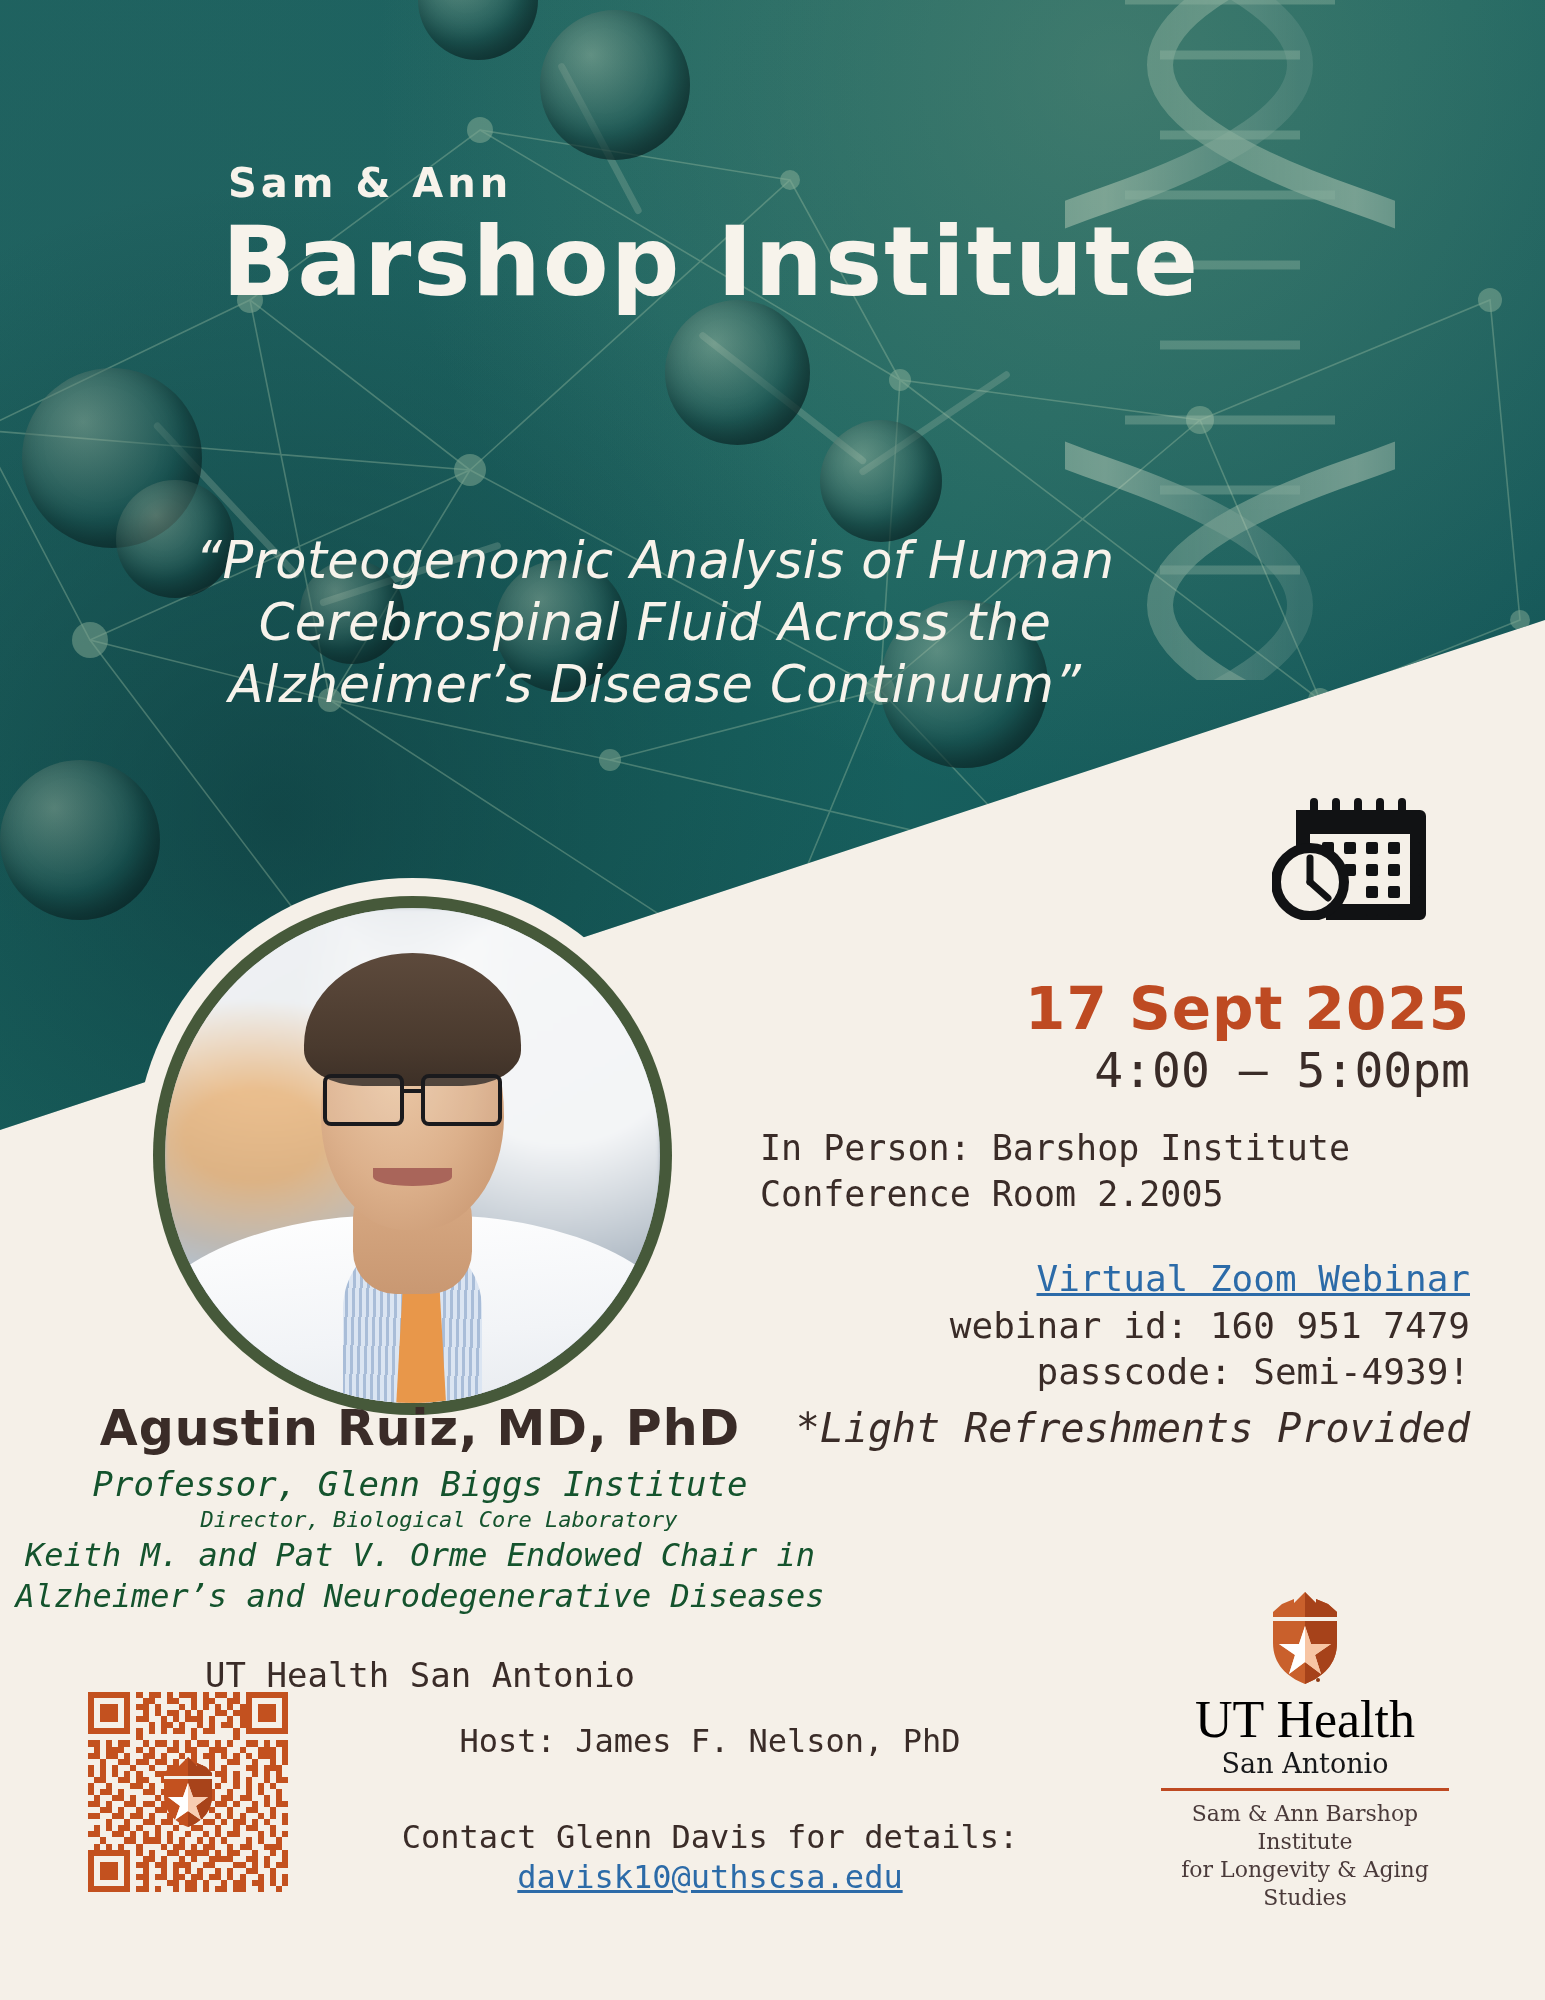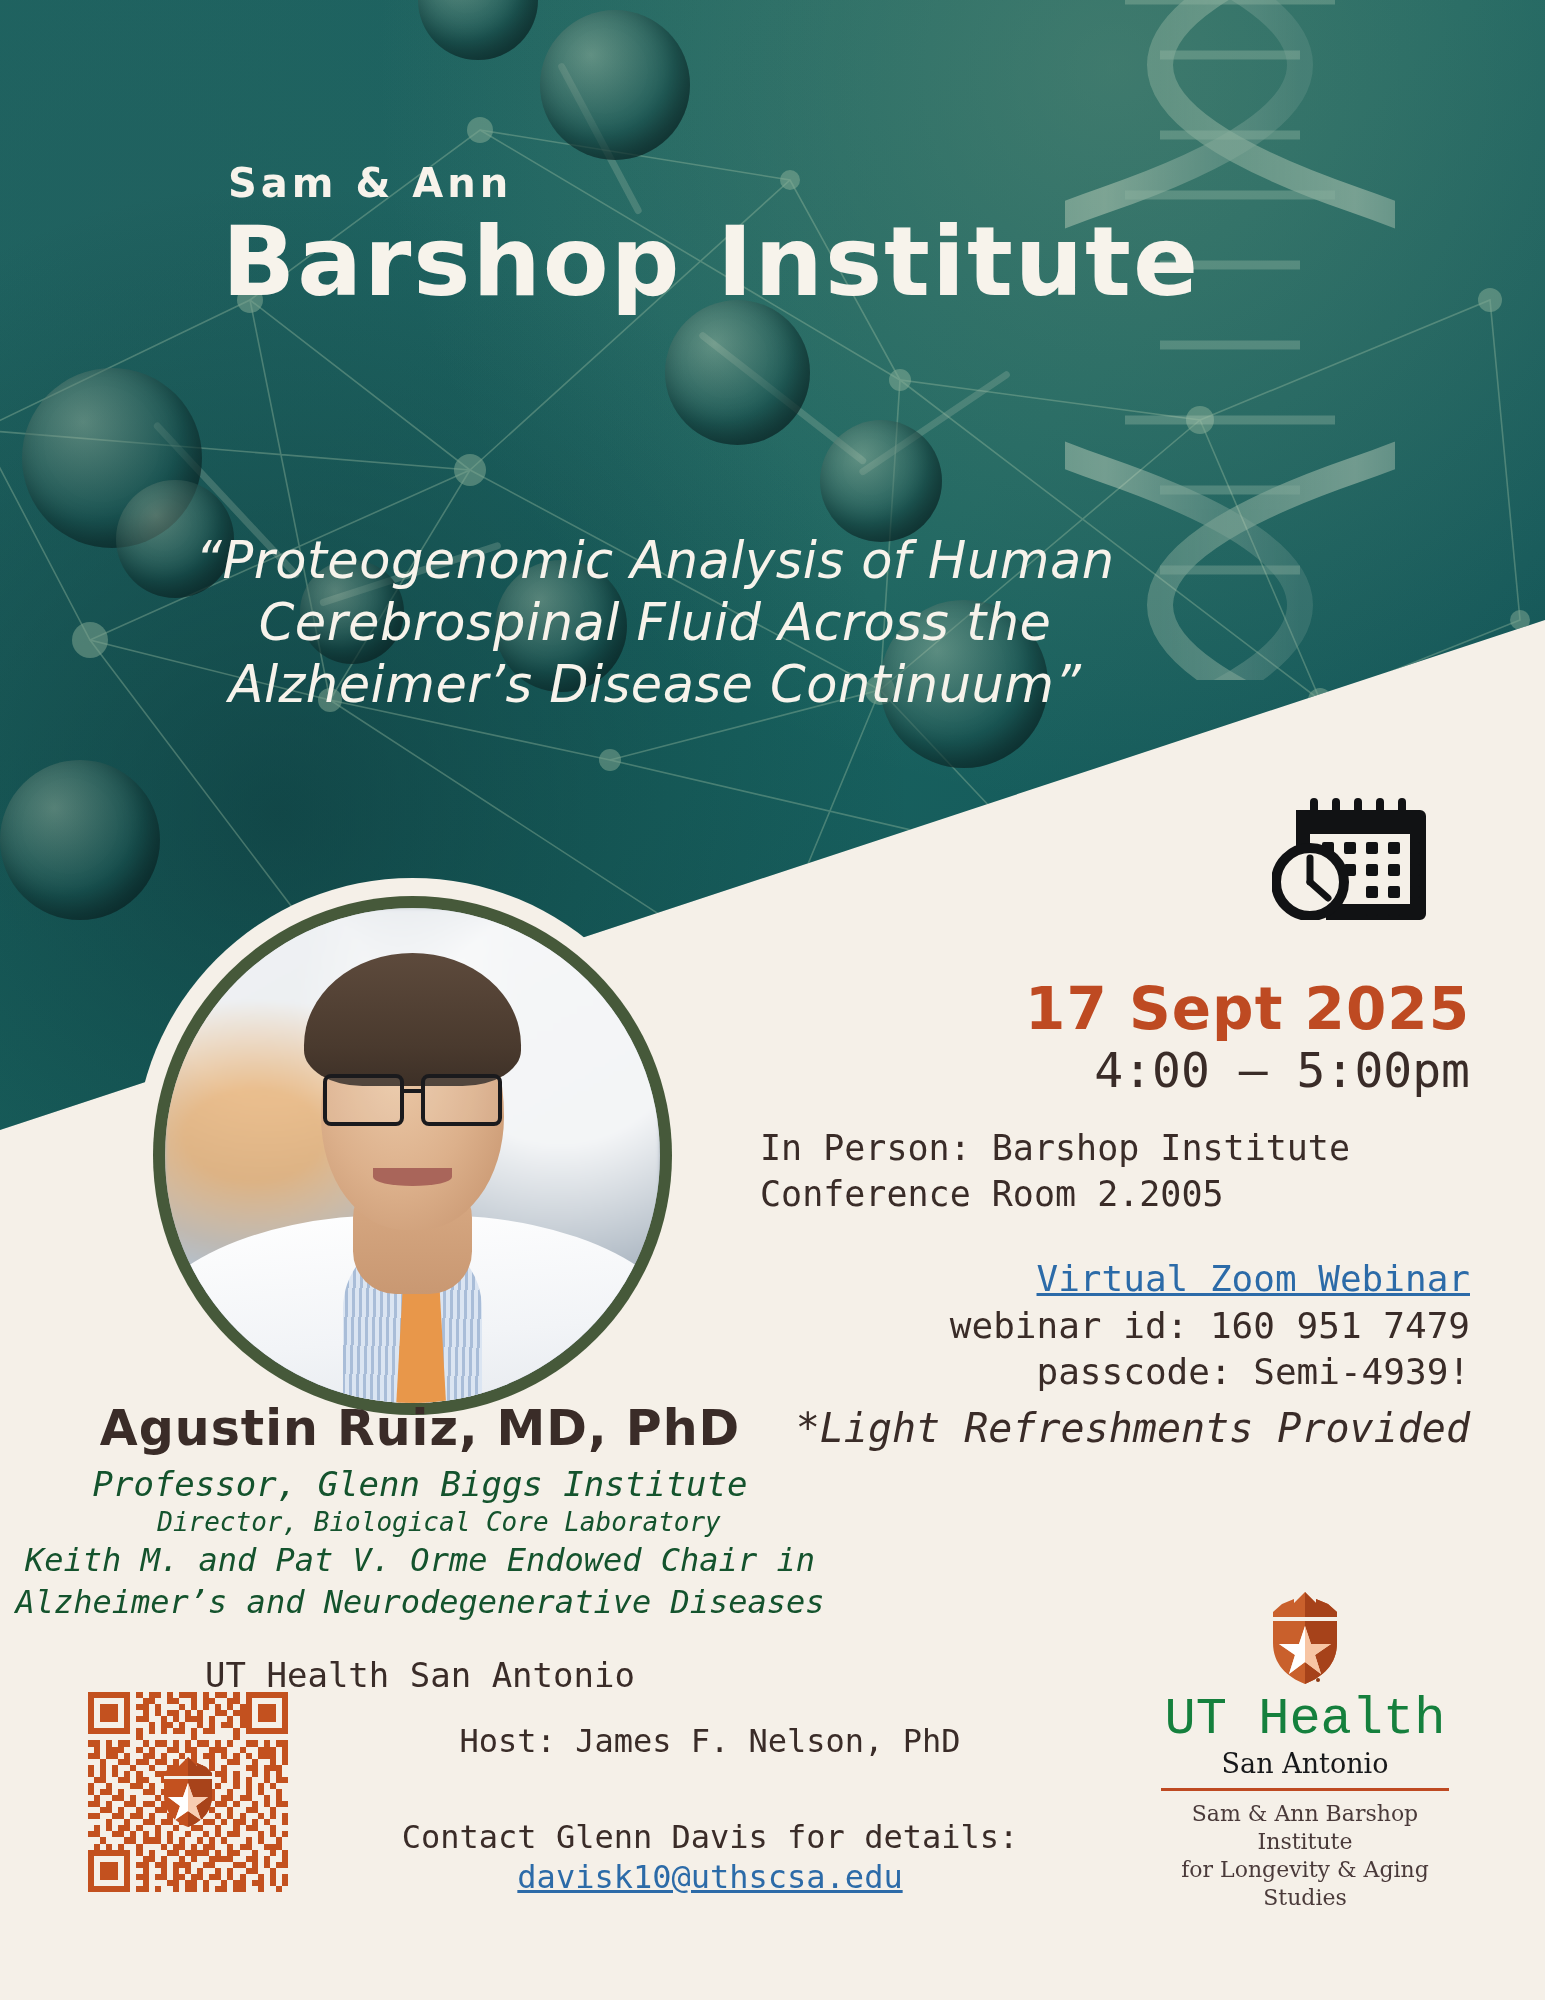--- a/index.html
+++ b/index.html
@@ -135,21 +135,21 @@
     position:absolute; left:0; top:1400px; width:840px; text-align:center;
     font-family:"DejaVu Sans", sans-serif;
     font-size:49px; font-weight:700; color:#3A2C28; letter-spacing:1px;
   }
   .spk-lines{
     position:absolute; left:0; top:1462px; width:840px; text-align:center;
     color:#14532d; font-style:italic;
   }
   .spk-lines div{ line-height:1.30; }
   .sl1{ font-size:34px; }
-  .sl2{ font-size:26px;margin-left:38px; }
+  .sl2{ font-size:22px;margin-left:38px; }
   .sl3{ font-size:32px; }
   .sl4{ font-size:32px; }
   .spk-org{
     position:absolute; left:0; top:1655px; width:840px; text-align:center;
     font-size:34px; color:#3A2C28;
   }
 
   
   .host{
     position:absolute; left:330px; top:1722px; width:760px; text-align:center;
@@ -165,21 +165,21 @@
   }
 
   
   .qr{ position:absolute; left:88px; top:1692px; width:200px; height:200px; }
   .qr-shield{ position:absolute; left:50%; top:50%; transform:translate(-50%,-50%);
               width:62px; height:72px; }
 
   
   .utlogo{ position:absolute; left:1155px; top:1590px; width:300px; height:320px; text-align:center; }
   .ut-shield{ margin:0 auto; width:82px; height:96px; }
-  .ut-name{ font-family:Liberation Mono, monospace; font-size:52px; color:#15803d; letter-spacing:0px; margin-top:4px; line-height:1; }
+  .ut-name{ font-family:Liberation Serif, serif; font-size:52px; color:#000000; letter-spacing:0px; margin-top:4px; line-height:1; }
   .ut-city{ font-family:"DejaVu Serif", serif; font-size:27px; color:#17181A; margin-top:4px; line-height:1; }
   .ut-rule{ height:3px; background:#BE4A22; margin:11px 6px 9px 6px; }
   .ut-sub{ font-family:"DejaVu Serif", serif; font-size:22px; color:#4A3A3A; line-height:1.28; }
 </style>
 </head>
 <body>
 
 <div id="poster">
 
   <div class="hero">

